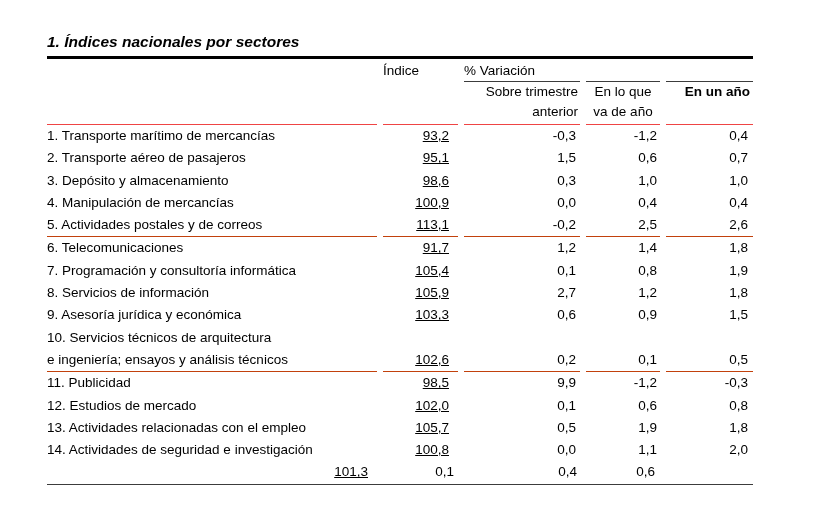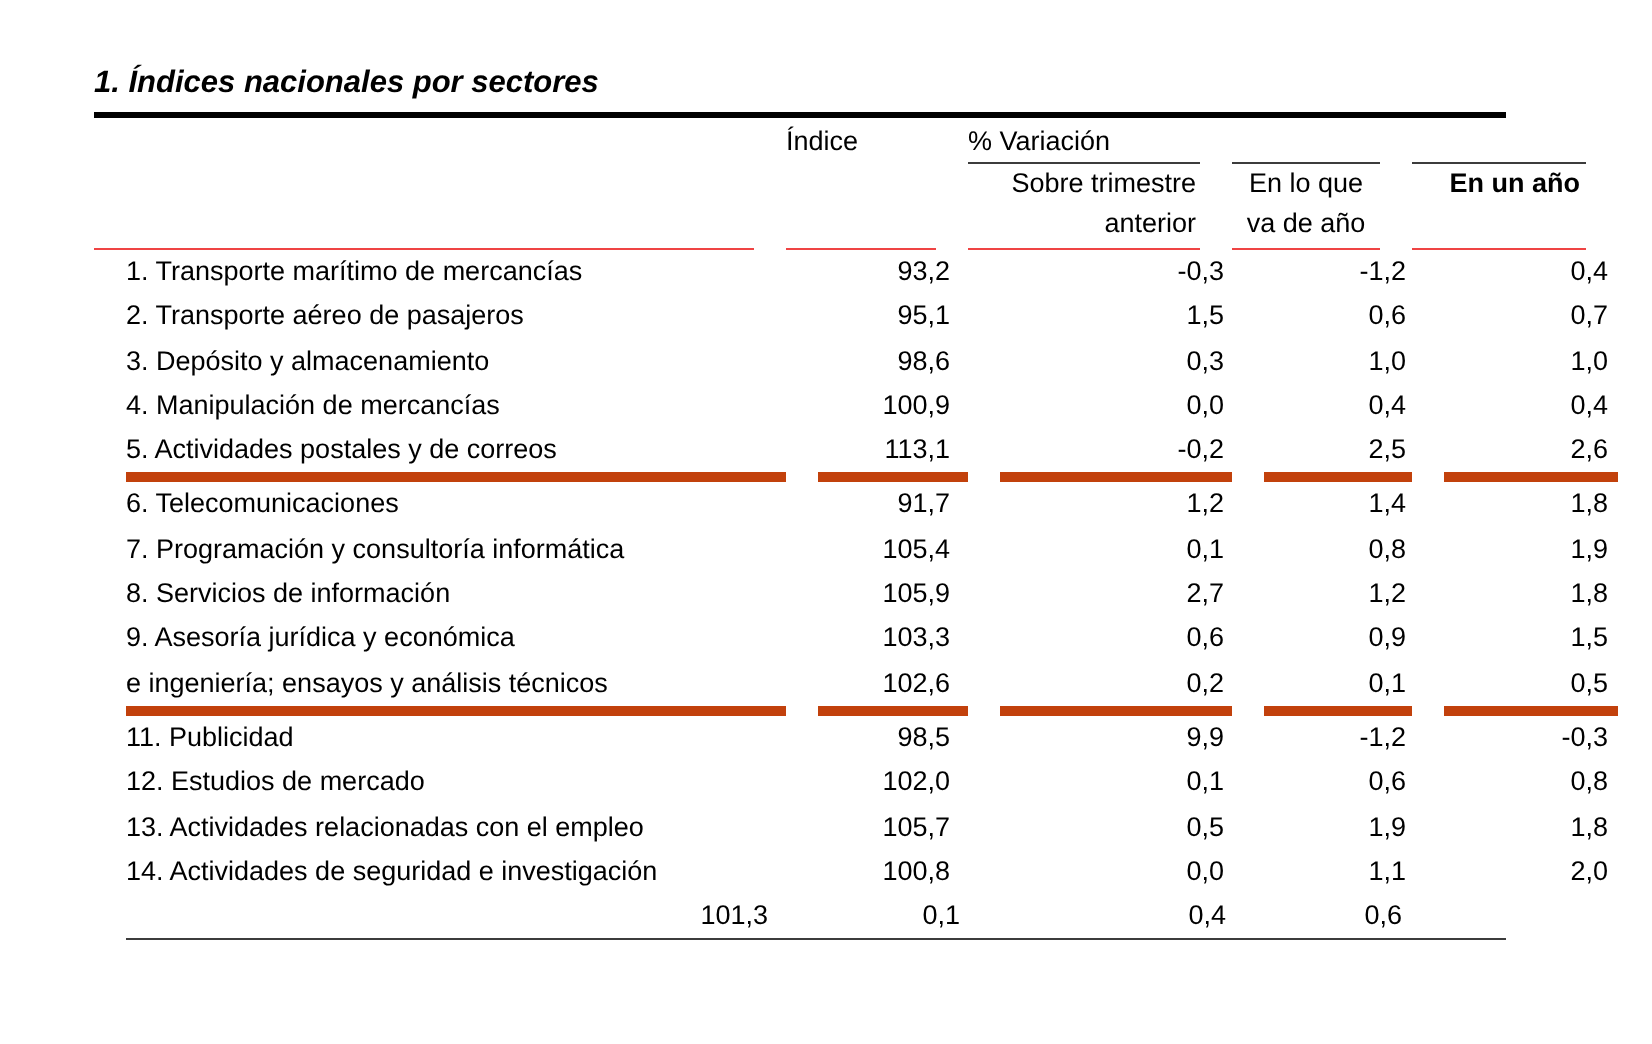--- a/index.html
+++ b/index.html
@@ -26,21 +26,21 @@
     white-space: nowrap;
     font-style: italic;
   }
   .thick-rule {
     border-top: 3px solid #000;
     height: 0;
   }
   .grid {
     display: grid;
     grid-template-columns: 330px 75px 116px 74px 87px;
-    column-gap: 16px;
+    column-gap: 6px;
   }
   .c { font-size: 13.5px; }
 
   
   .header1 .c {
     line-height: 21px;
     padding-top: 1px;
   }
 
   
@@ -48,28 +48,28 @@
     line-height: 20px;
     padding-bottom: 2px;
     border-bottom: 1px solid #ef4444;
   }
   .header2 .bt { border-top: 1px solid #3c3c3c; }
   .sub-right { text-align: right; padding-right: 2px; }
   .sub-center { text-align: center; }
   .sub-year { text-align: right; padding-right: 3px; font-weight: bold; }
 
   
-  .tbody { border-bottom: 1px solid #3c3c3c; margin-left: 16px; }
+  .tbody { border-bottom: 1px solid #3c3c3c; }
   .row .c { line-height: 22.3px; white-space: nowrap; }
   .row .num { text-align: right; }
-  .num-indice  { padding-right: 9px; }
+  .num-indice  { padding-right: 9px; text-decoration: underline; }
   .num-quarter { padding-right: 4px; }
   .num-ytd     { padding-right: 3px; }
   .num-year    { padding-right: 5px; }
-  .rule .c { border-bottom: 5px solid #c2410c; }
+  .rule .c { border-bottom: 1px solid #c2410c; }
   .row-multiline { align-items: end; }
 </style>
 </head>
 <body>
 
 <div class="doc">
   <div class="title">1. Índices nacionales por sectores</div>
   <div class="thick-rule"></div>
 
   <div class="grid header1">
@@ -165,20 +165,21 @@
     <div class="grid row">
       <div class="c name">9. Asesoría jurídica y económica</div>
       <div class="c num num-indice">103,3</div>
       <div class="c num num-quarter">0,6</div>
       <div class="c num num-ytd">0,9</div>
       <div class="c num num-year">1,5</div>
     </div>
 
     <div class="grid row rule row-multiline">
       <div class="c name">
+        <div>10. Servicios técnicos de arquitectura</div>
         <div>e ingeniería; ensayos y análisis técnicos</div>
       </div>
       <div class="c num num-indice">102,6</div>
       <div class="c num num-quarter">0,2</div>
       <div class="c num num-ytd">0,1</div>
       <div class="c num num-year">0,5</div>
     </div>
 
     <div class="grid row">
       <div class="c name">11. Publicidad</div>

